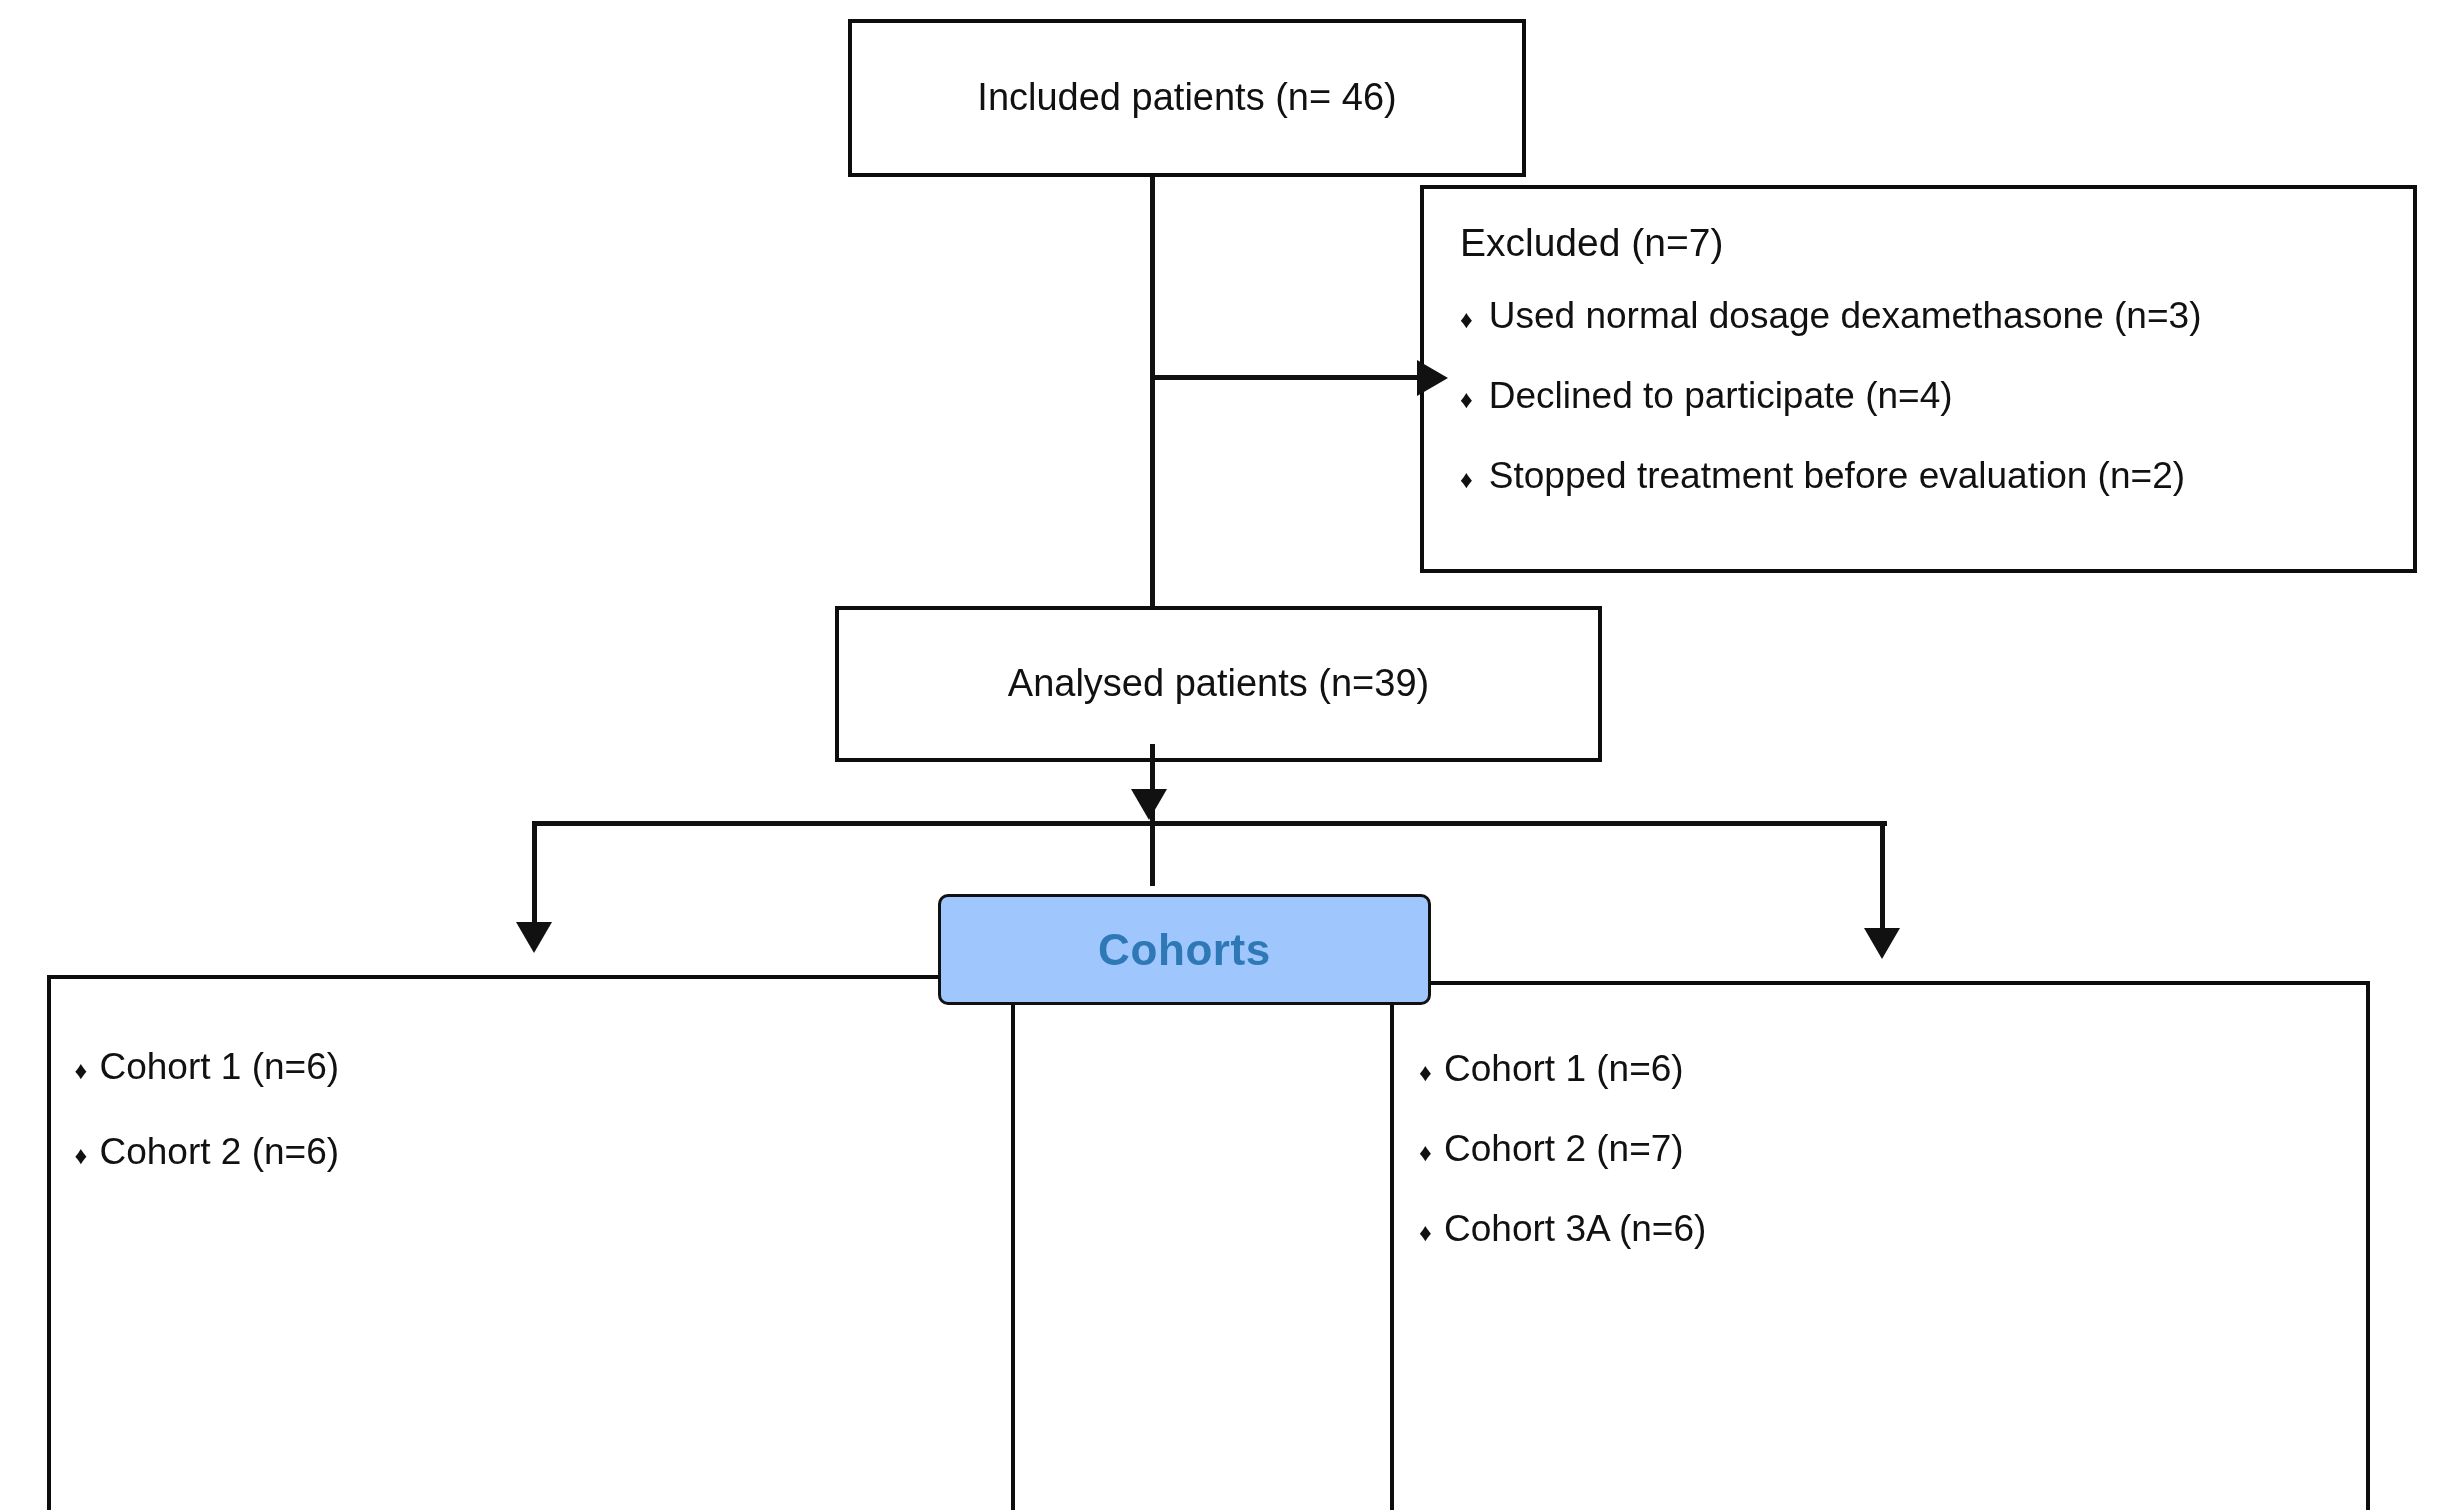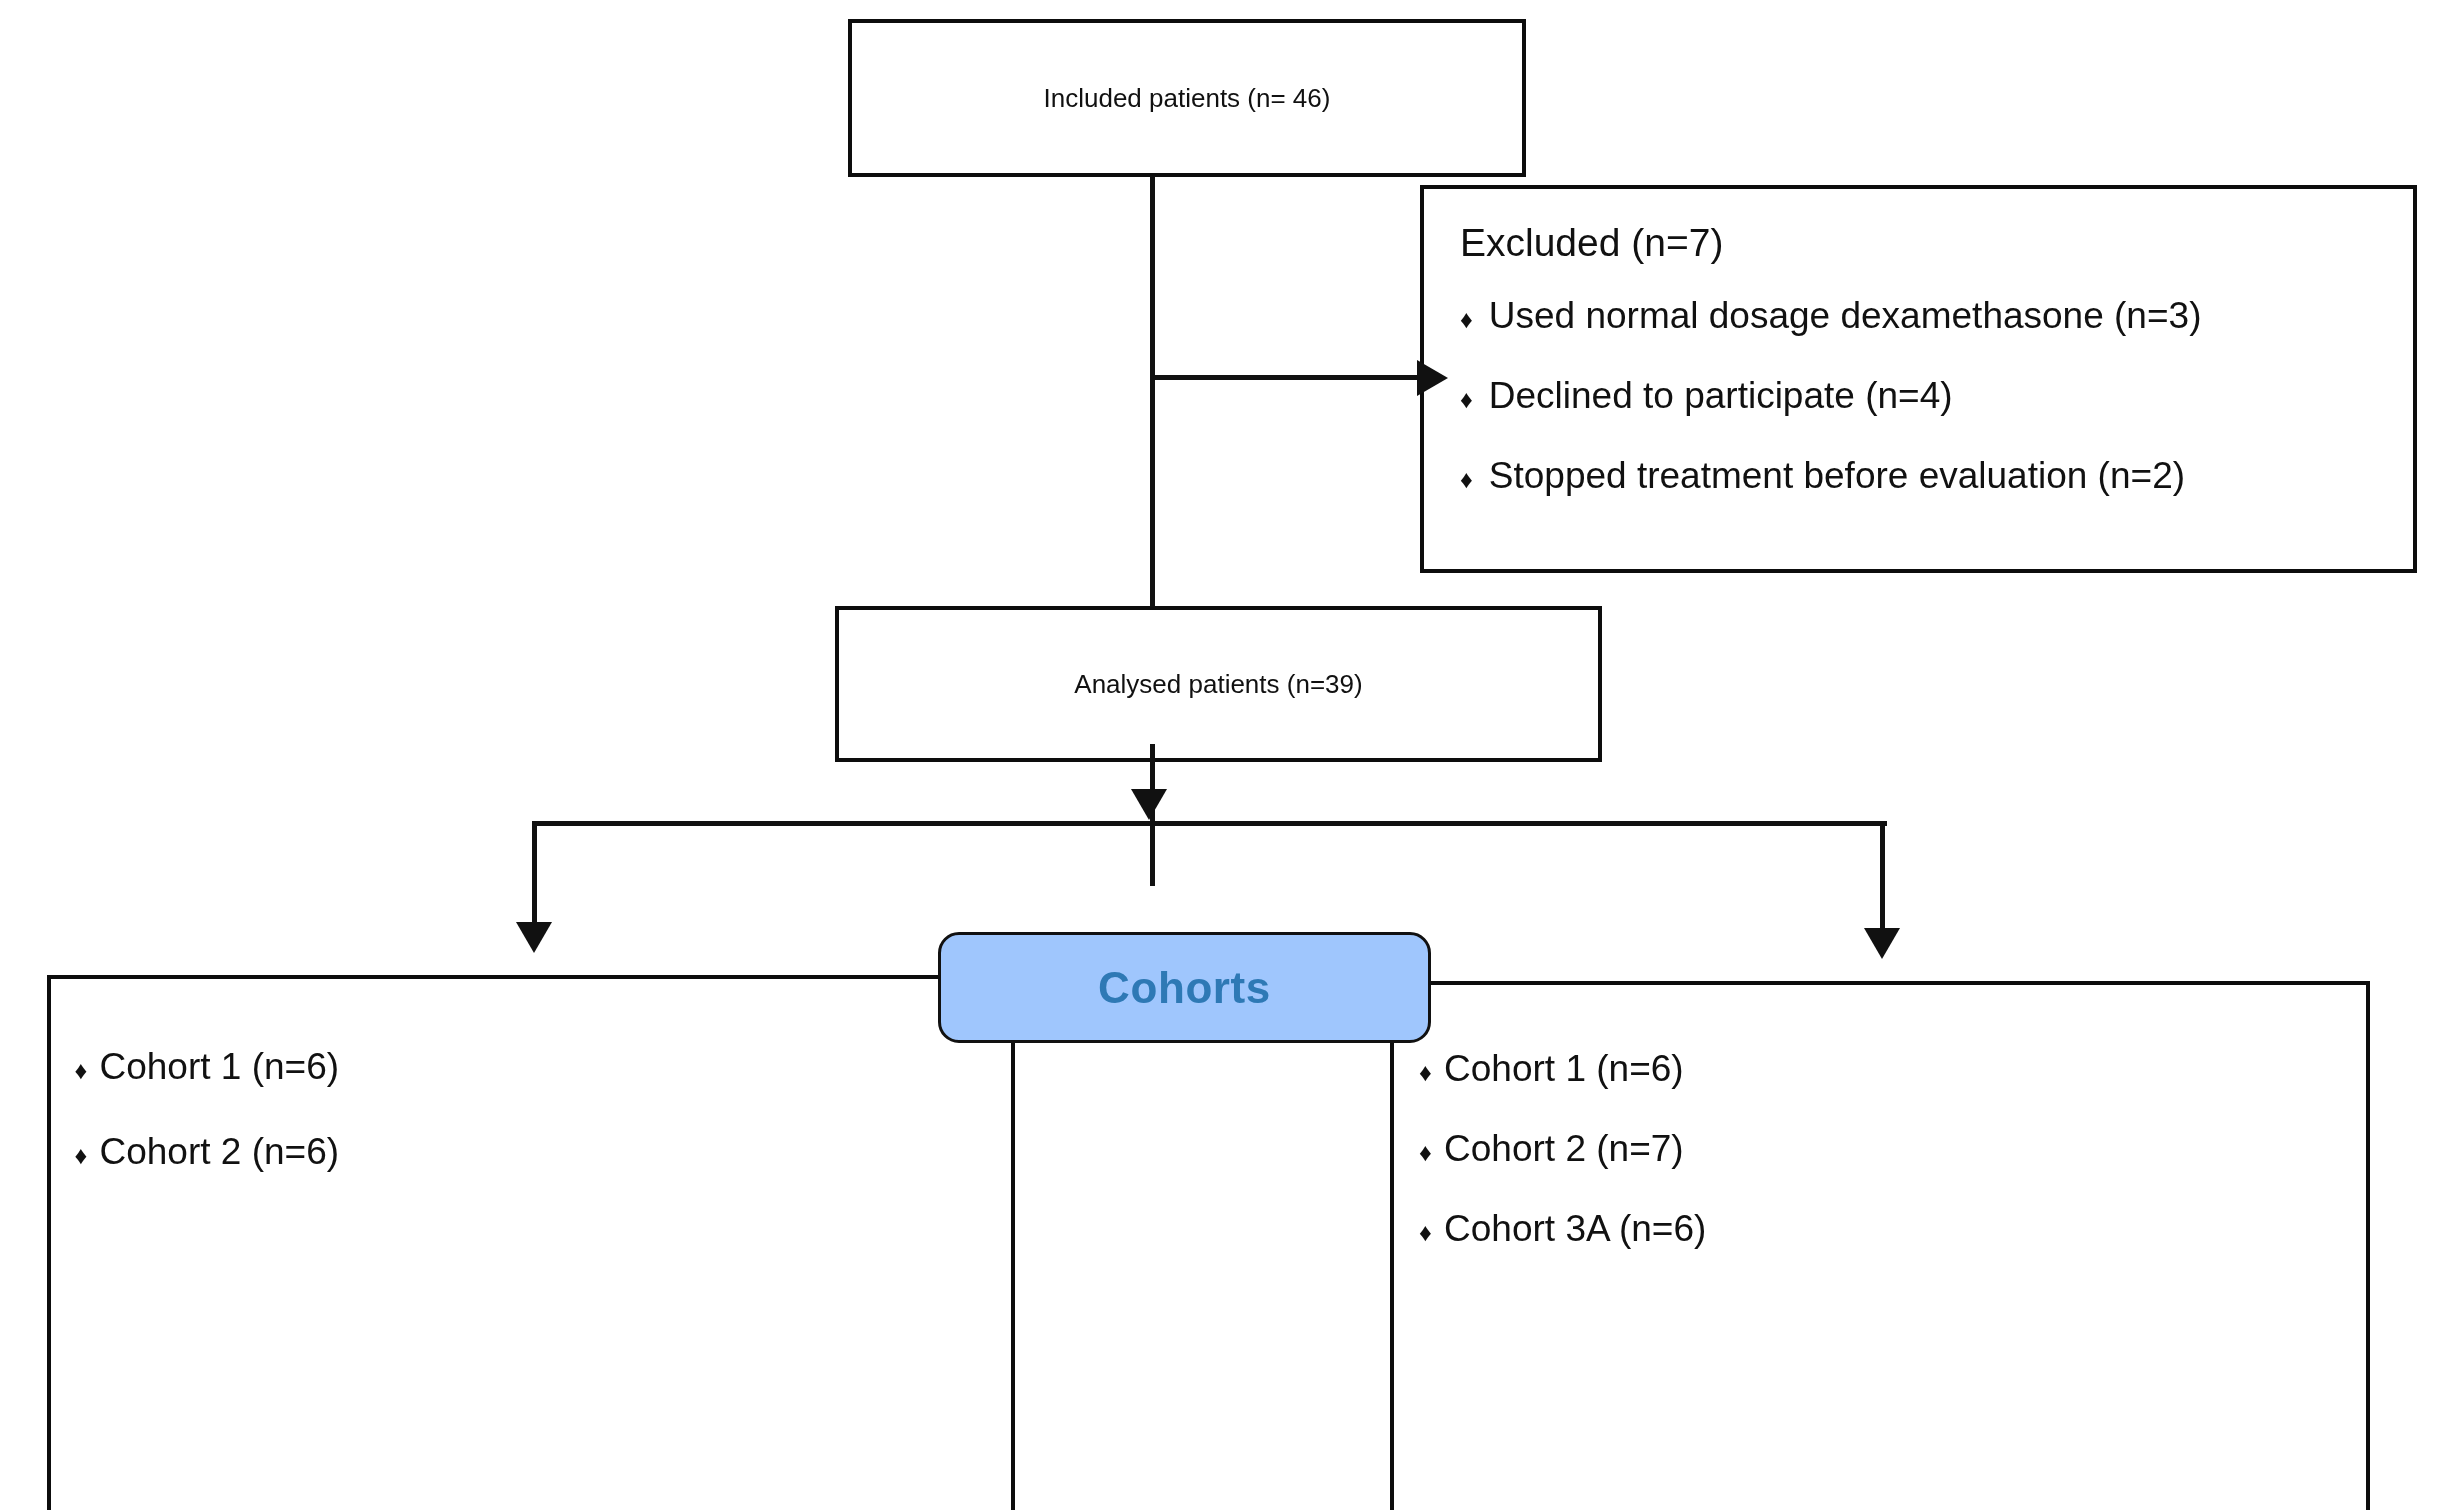--- a/index.html
+++ b/index.html
@@ -25,21 +25,21 @@
     box-sizing: border-box;
     background: #ffffff;
     border: 4.3px solid #0d0d0d;
   }
   .box.centered {
     display: flex;
     align-items: center;
     justify-content: center;
   }
   .box-text {
-    font-size: 26px;
+    font-size: 38px;
     color: #111111;
     line-height: 1.25;
     white-space: nowrap;
   }
 
   
   #box-included {
     left: 848px;  top: 19px;
     width: 678px; height: 158px;
   }
@@ -59,26 +59,26 @@
   }
   #box-prostate {
     left: 1390px;  top: 981px;
     width: 980px; height: 548px;
     padding: 31px 18.5px 0 25px;
   }
 
   
   #box-cohorts {
     position: absolute;
-    left: 938px; top: 932px;
+    left: 938px; top: 894px;
     width: 493px; height: 111px;
     box-sizing: border-box;
     background: #9FC6FD;
     border: 3.7px solid #111111;
-    border-radius: 21px;
+    border-radius: 10px;
     display: flex;
     align-items: center;
     justify-content: center;
     z-index: 20;
   }
   #box-cohorts .pill-text {
     font-size: 44px;
     font-weight: bold;
     color: #2E79B5;
     letter-spacing: 0.6px;

